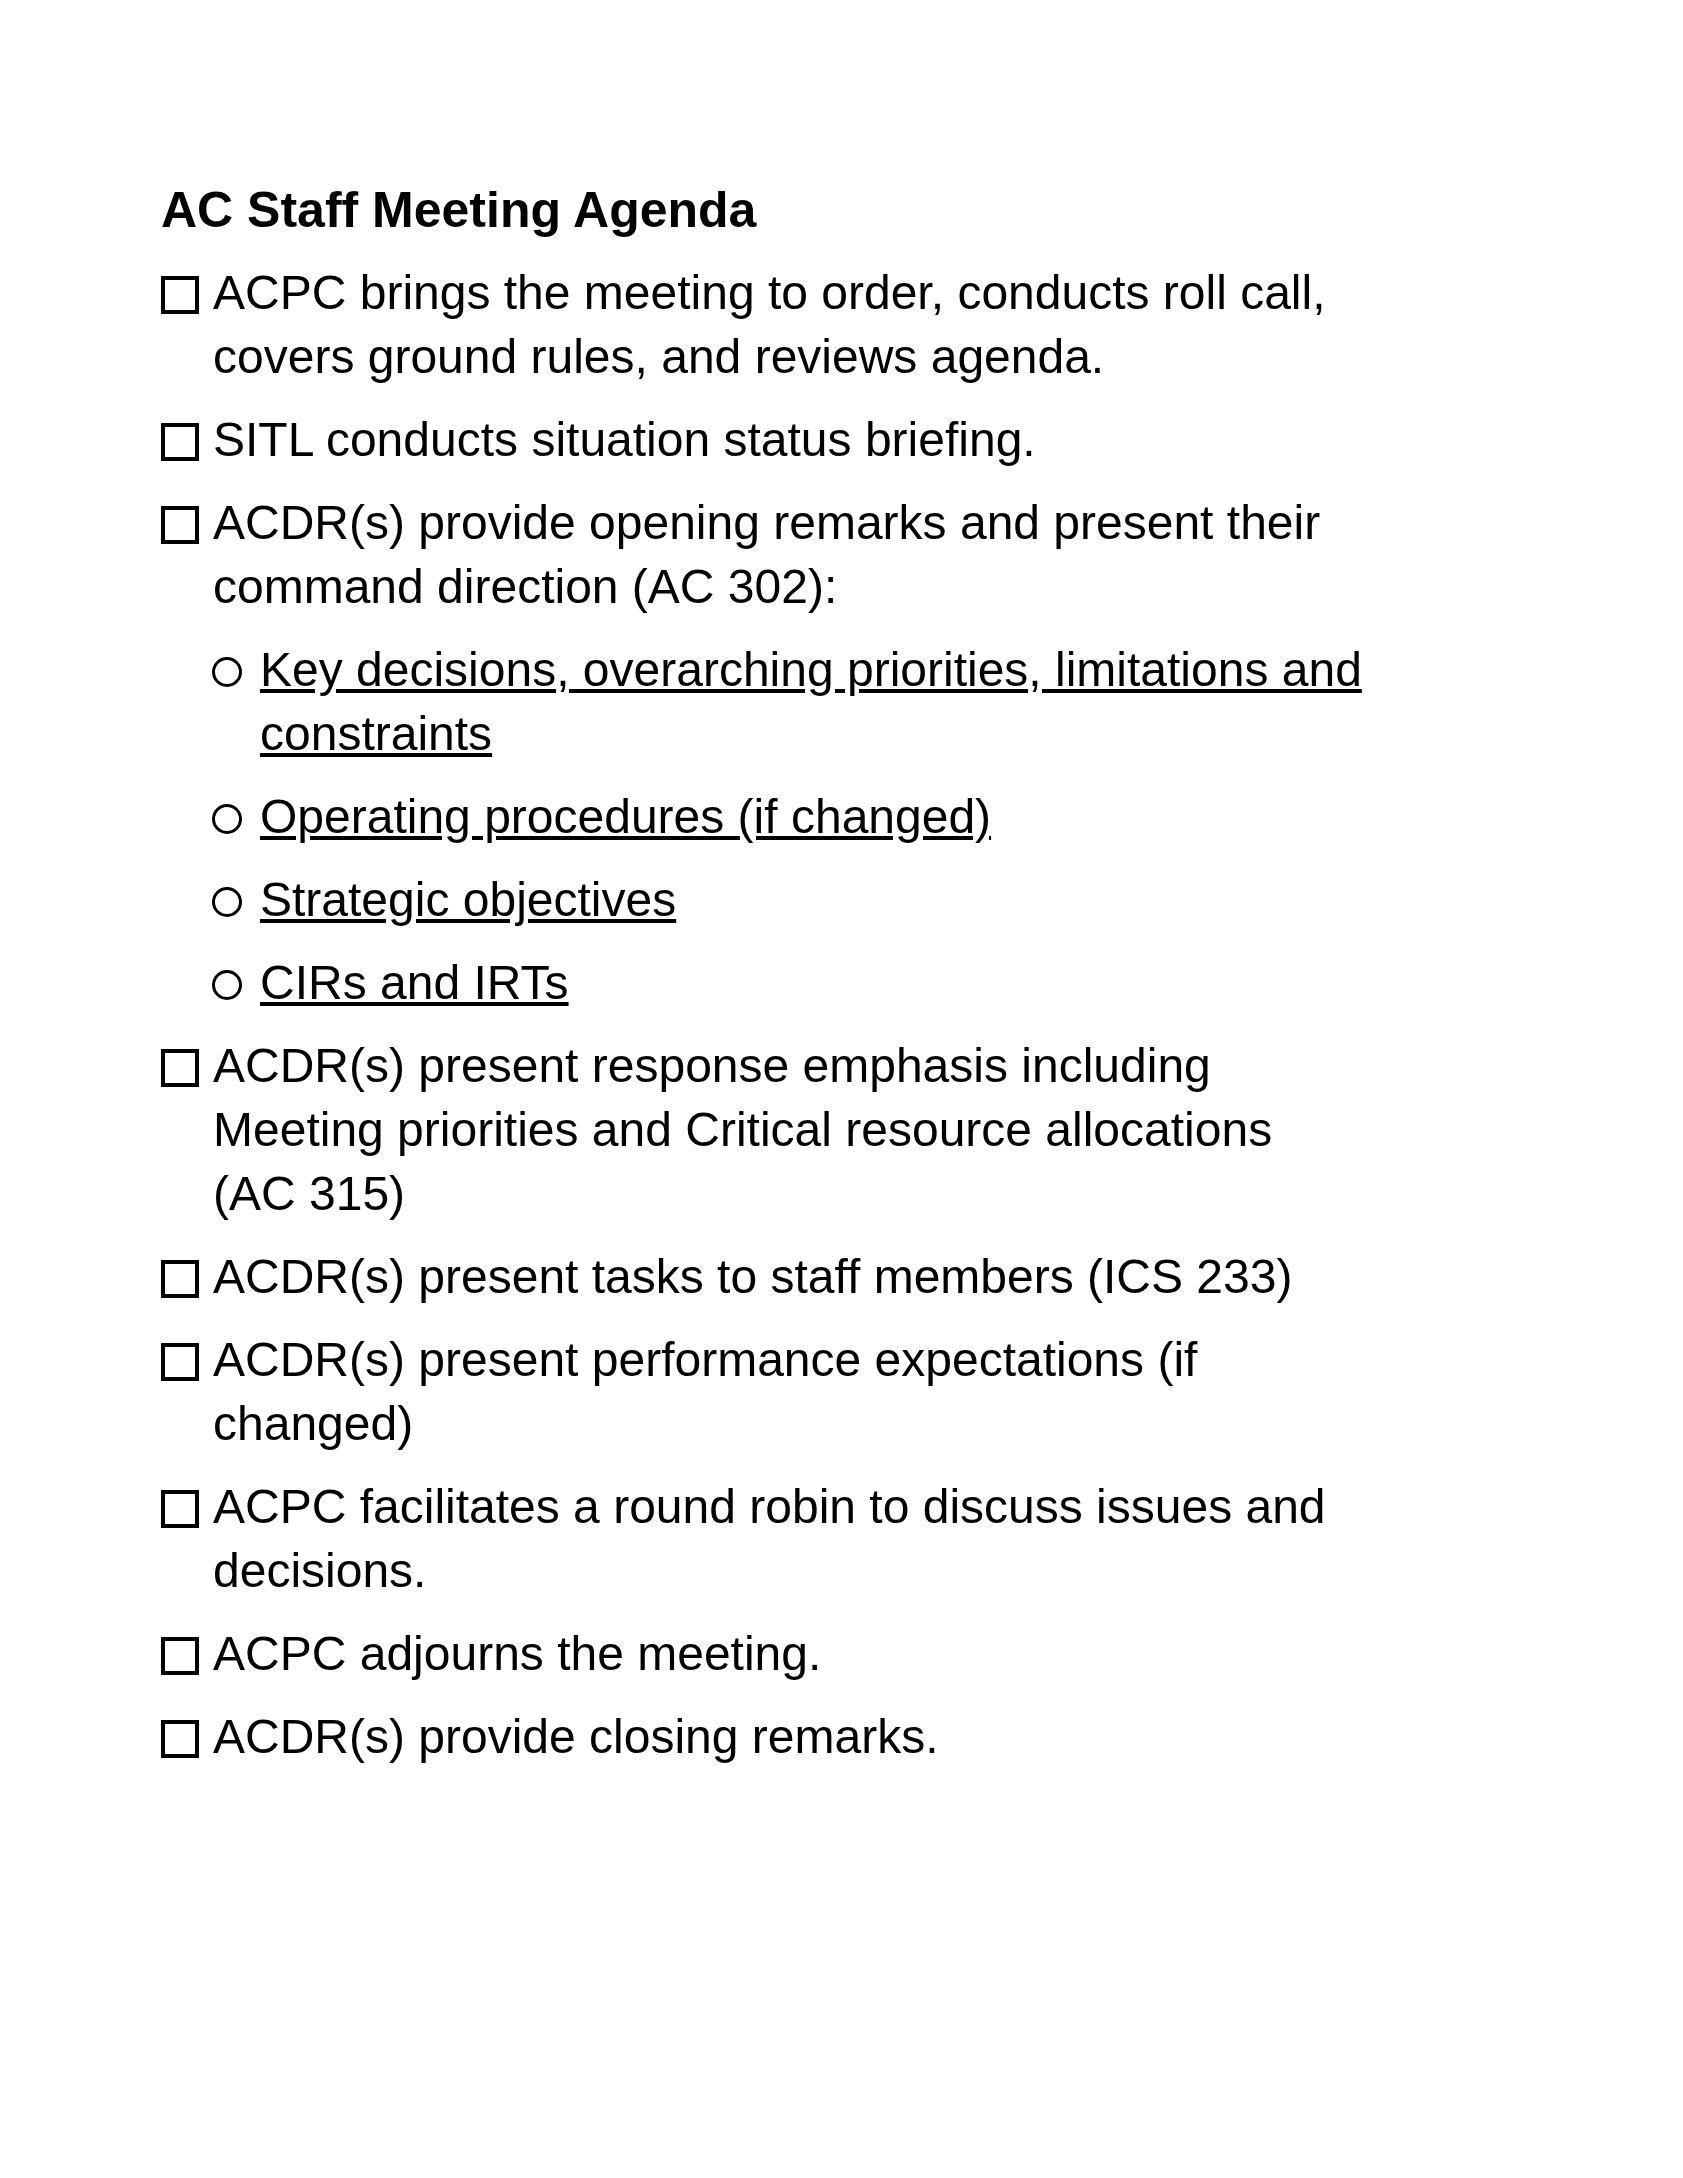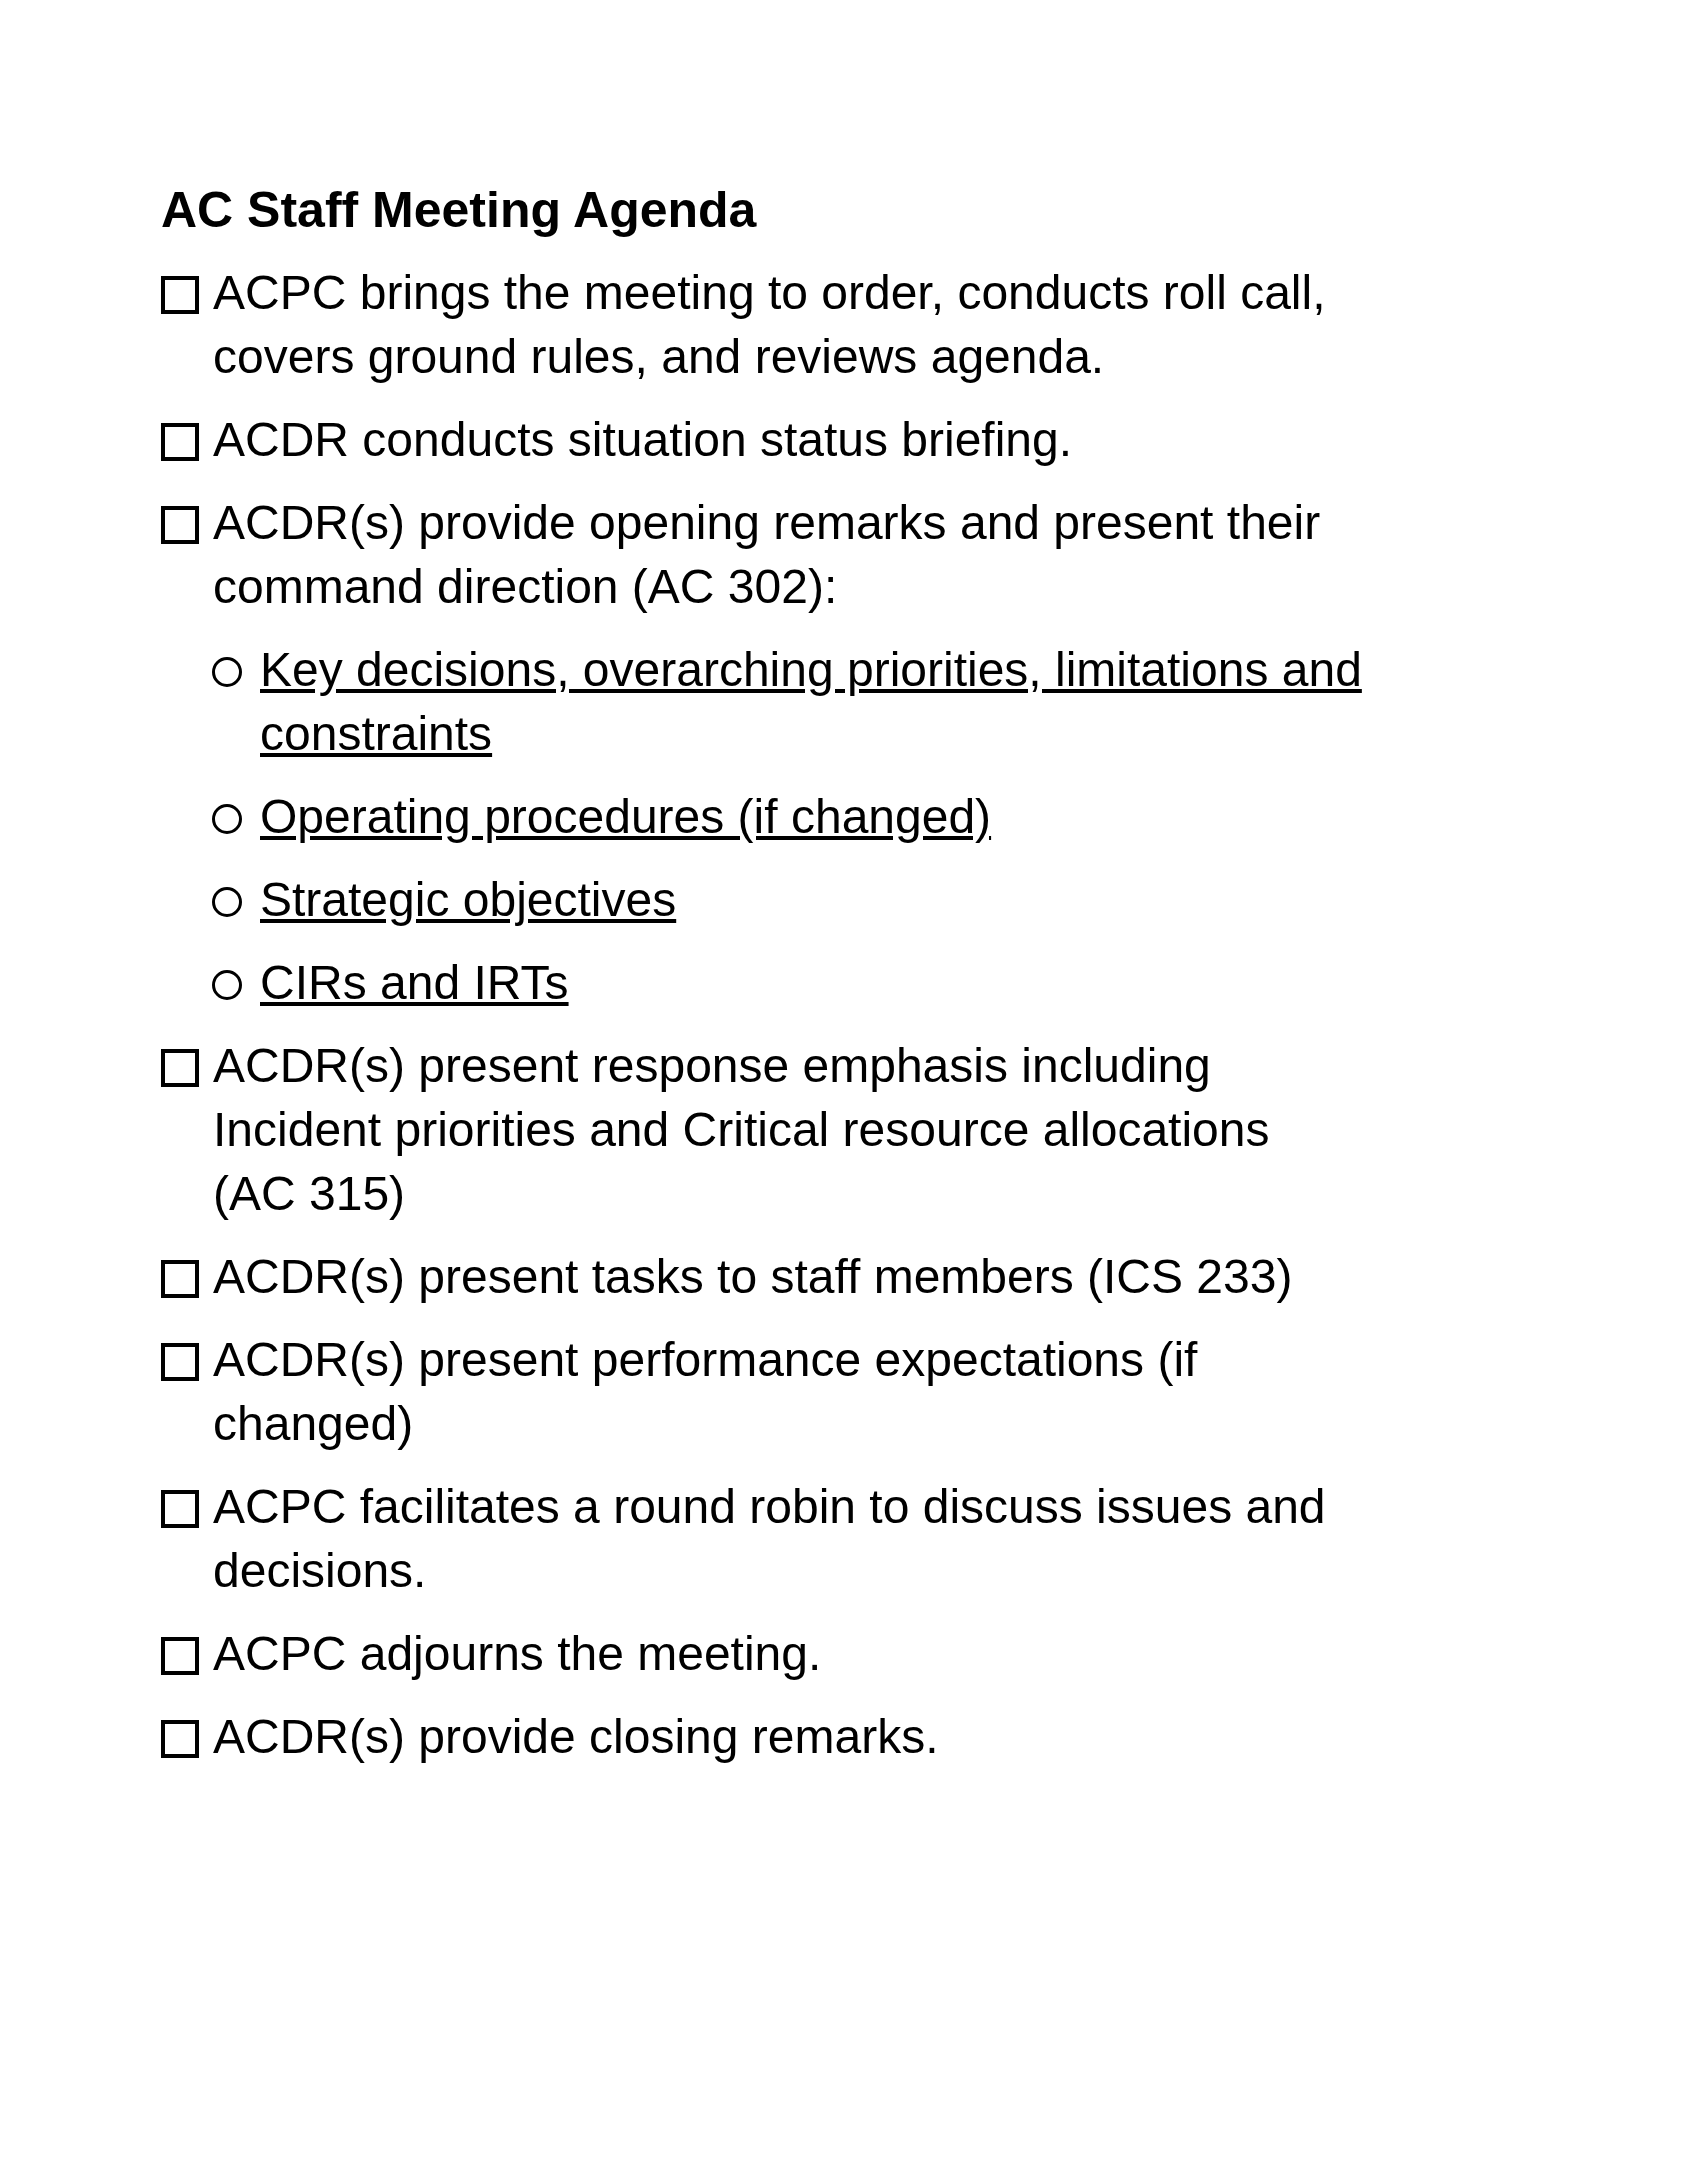--- a/index.html
+++ b/index.html
@@ -62,21 +62,21 @@
     <span class="bullet-square"></span>
     <div class="txt">
       <div class="line">ACPC brings the meeting to order, conducts roll call,</div>
       <div class="line">covers ground rules, and reviews agenda.</div>
     </div>
   </div>
 
   <div class="item l1">
     <span class="bullet-square"></span>
     <div class="txt">
-      <div class="line">ACDR conducts situation status briefing.</div>
+      <div class="line">SITL conducts situation status briefing.</div>
     </div>
   </div>
 
   <div class="item l1">
     <span class="bullet-square"></span>
     <div class="txt">
       <div class="line">ACDR(s) provide opening remarks and present their</div>
       <div class="line">command direction (AC 302):</div>
     </div>
   </div>
@@ -107,21 +107,21 @@
     <span class="bullet-circle"></span>
     <div class="txt">
       <div class="line">CIRs and IRTs</div>
     </div>
   </div>
 
   <div class="item l1">
     <span class="bullet-square"></span>
     <div class="txt">
       <div class="line">ACDR(s) present response emphasis including</div>
-      <div class="line">Incident priorities and Critical resource allocations</div>
+      <div class="line">Meeting priorities and Critical resource allocations</div>
       <div class="line">(AC 315)</div>
     </div>
   </div>
 
   <div class="item l1">
     <span class="bullet-square"></span>
     <div class="txt">
       <div class="line">ACDR(s) present tasks to staff members (ICS 233)</div>
     </div>
   </div>

